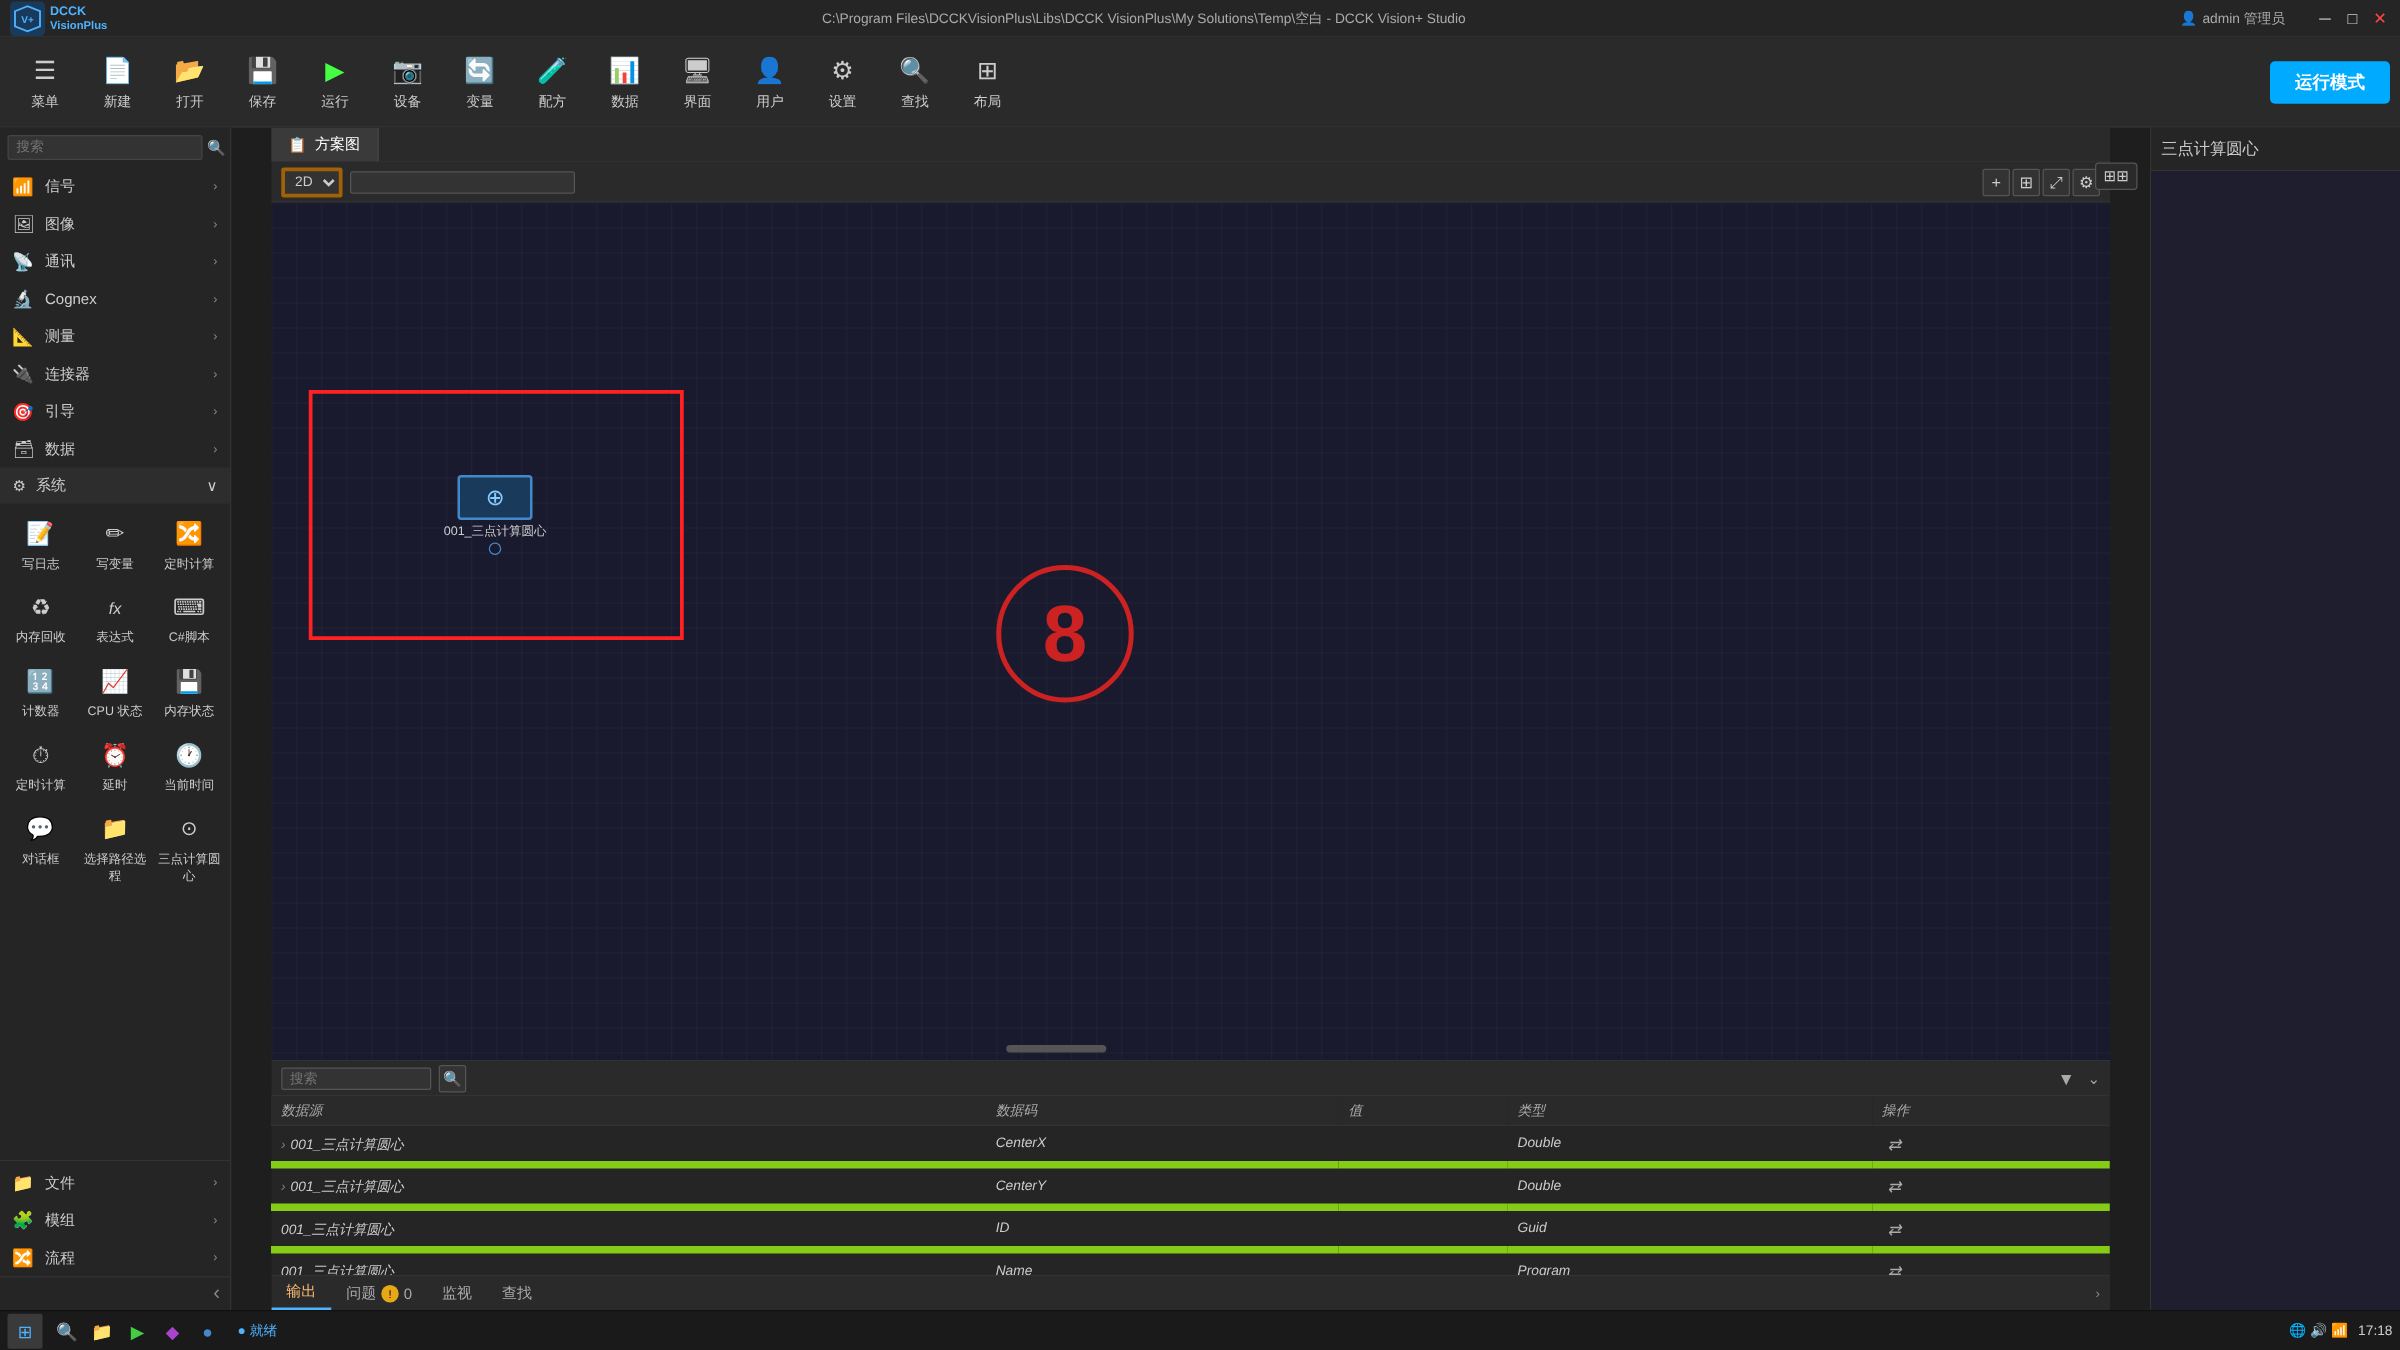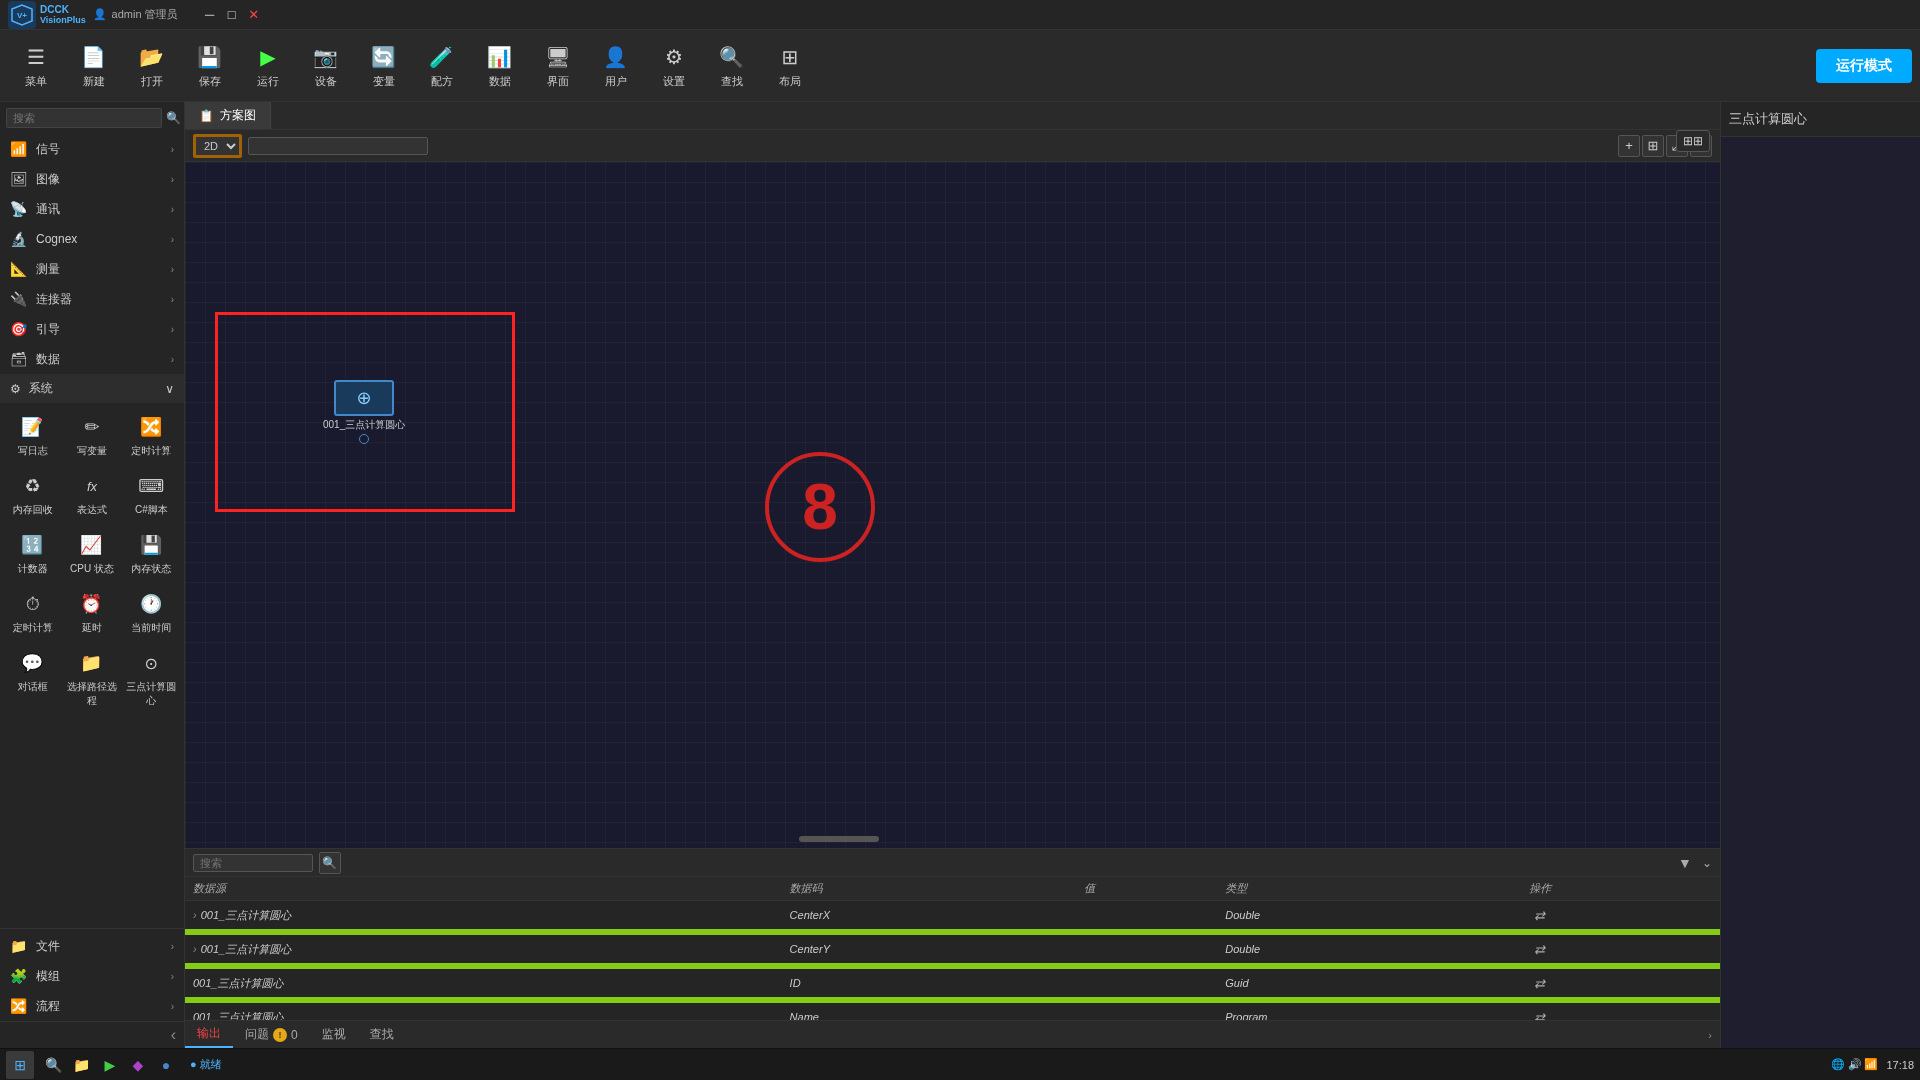--- a/index.html
+++ b/index.html
@@ -109,20 +109,21 @@
       border-radius: 4px;
       cursor: pointer;
       white-space: nowrap;
     }
 
     
     .main {
       flex: 1;
       display: flex;
       overflow: hidden;
+      gap: 32px;
     }
 
     
     .sidebar {
       width: 185px;
       background: #252525;
       display: flex;
       flex-direction: column;
       border-right: 1px solid #333;
       flex-shrink: 0;
@@ -485,21 +486,21 @@
     }
     .status-tab {
       padding: 4px 12px;
       font-size: 12px;
       cursor: pointer;
       color: #aaa;
       display: flex;
       align-items: center;
       gap: 4px;
     }
-    .status-tab.active { color: #ef4444; border-bottom: 2px solid #4db3ff; }
+    .status-tab.active { color: #fdba74; border-bottom: 2px solid #4db3ff; }
     .status-tab .warn-badge {
       background: #e6a817;
       color: #000;
       border-radius: 50%;
       width: 14px;
       height: 14px;
       font-size: 9px;
       display: flex;
       align-items: center;
       justify-content: center;
@@ -575,20 +576,21 @@
     <svg class="logo-icon" viewBox="0 0 28 28">
       <rect width="28" height="28" rx="4" fill="#1a3a5c"></rect>
       <path d="M4 8 L14 4 L24 8 L24 20 L14 24 L4 20Z" fill="none" stroke="#4db3ff" stroke-width="1.5"></path>
       <text x="14" y="17" text-anchor="middle" fill="#4db3ff" font-size="8" font-weight="bold">V+</text>
     </svg>
     <div>
       <div style="font-size:10px;color:#4db3ff;font-weight:bold;">DCCK</div>
       <div style="font-size:9px;color:#4db3ff;">VisionPlus</div>
     </div>
   </div>
+  <span class="file-path">C:\Program Files\DCCKVisionPlus\Libs\DCCK VisionPlus\My Solutions\Temp\空白 - DCCK Vision+ Studio</span>
   <div class="user-info">
     <span>👤</span>
     <span>admin 管理员</span>
   </div>
   <div class="win-controls">
     <span>─</span>
     <span>□</span>
     <span style="color:#ff4444;">✕</span>
   </div>
 </div>

